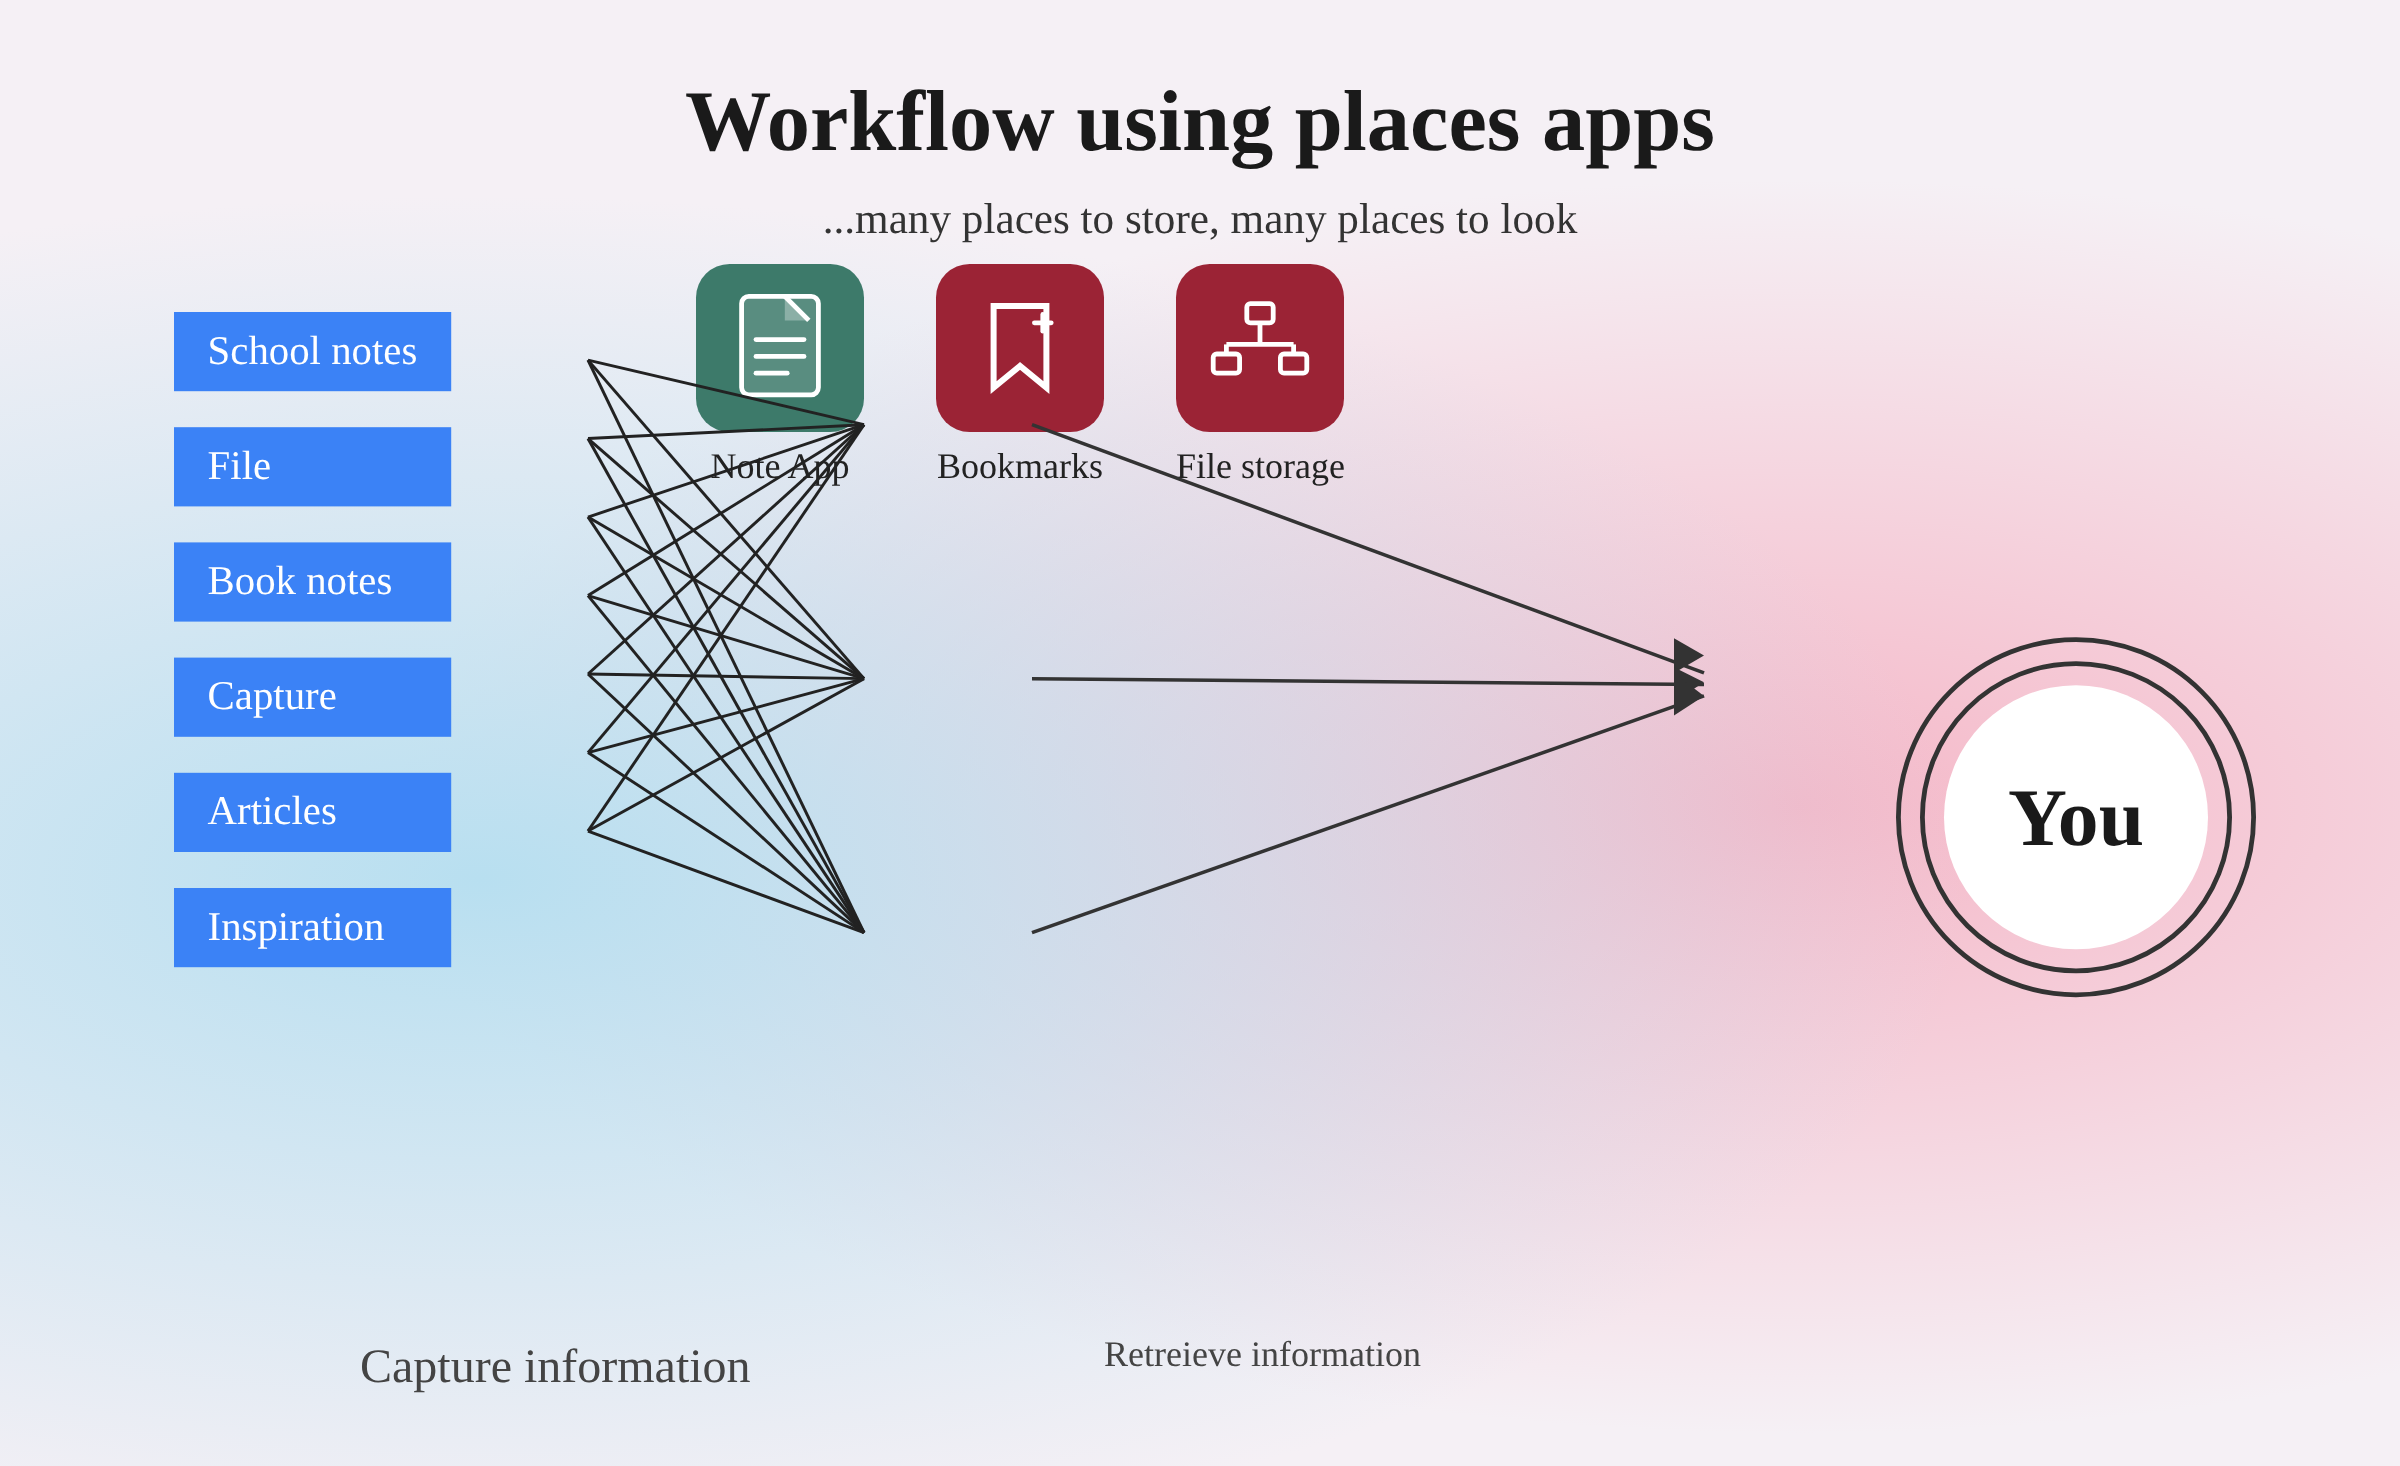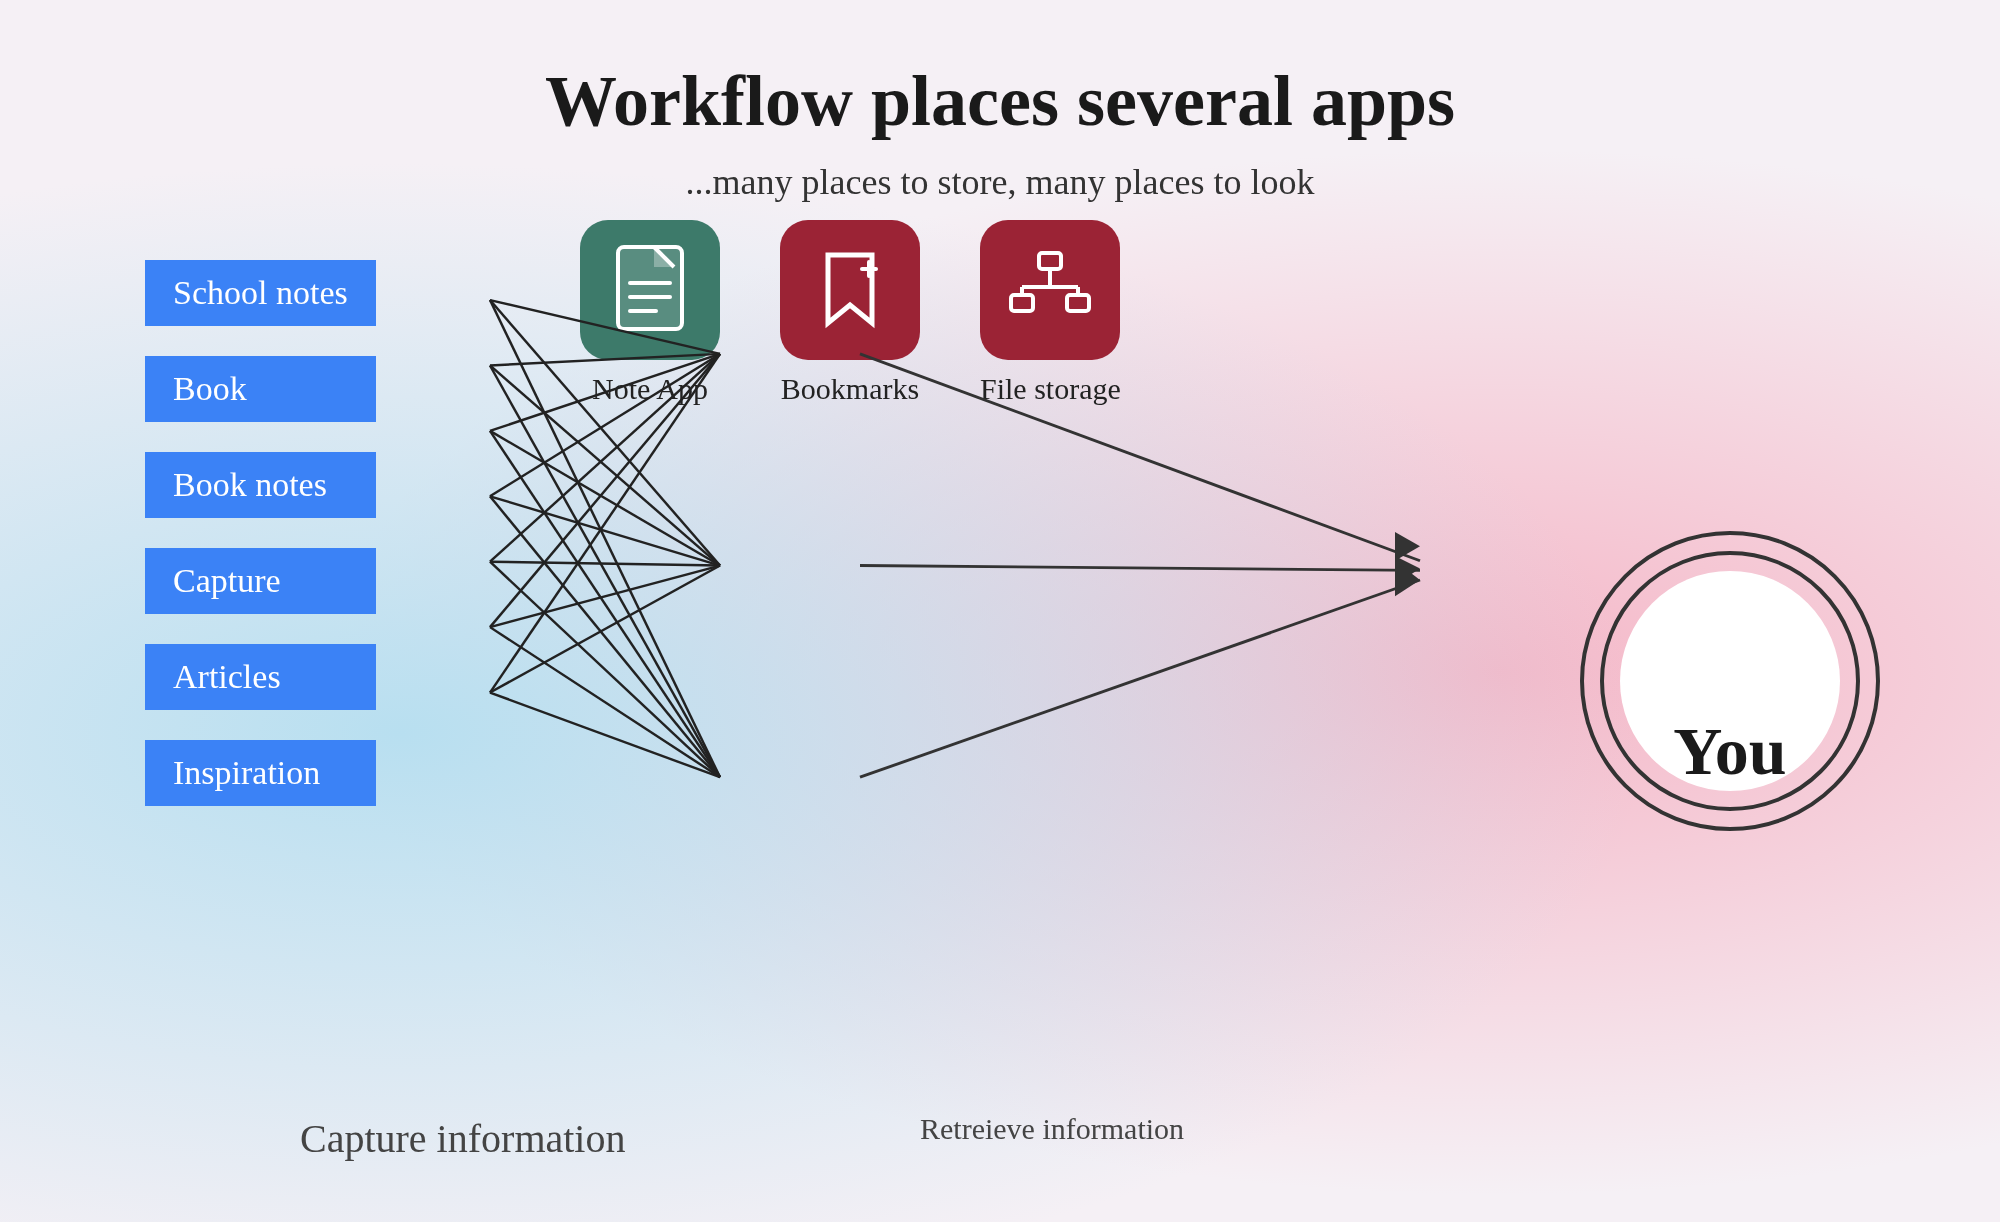--- a/index.html
+++ b/index.html
@@ -141,21 +141,21 @@
       align-items: center;
       justify-content: center;
     }
 
     .you-inner {
       width: 220px;
       height: 220px;
       border-radius: 50%;
       background: #fff;
       display: flex;
-      align-items: flex-end;
+      align-items: center;
       justify-content: center;
     }
 
     .you-text {
       font-size: 68px;
       font-weight: 900;
       color: #1a1a1a;
       font-family: Georgia, serif;
     }
 
@@ -187,28 +187,28 @@
       height: 100%;
       pointer-events: none;
     }
   </style>
 </head>
 <body>
 
 <div id="bg"></div>
 <div id="content">
 
-  <h1 class="main-title">Workflow places several apps</h1>
+  <h1 class="main-title">Workflow using places apps</h1>
   <p class="subtitle">...many places to store, many places to look</p>
 
   <div class="diagram">
 
     <div class="labels-col">
       <span class="label-box">School notes</span>
-      <span class="label-box">Book</span>
+      <span class="label-box">File</span>
       <span class="label-box">Book notes</span>
       <span class="label-box">Capture</span>
       <span class="label-box">Articles</span>
       <span class="label-box">Inspiration</span>
     </div>
 
     <div class="apps-col">
 
       <div class="app-item">
         <div class="app-icon note">

